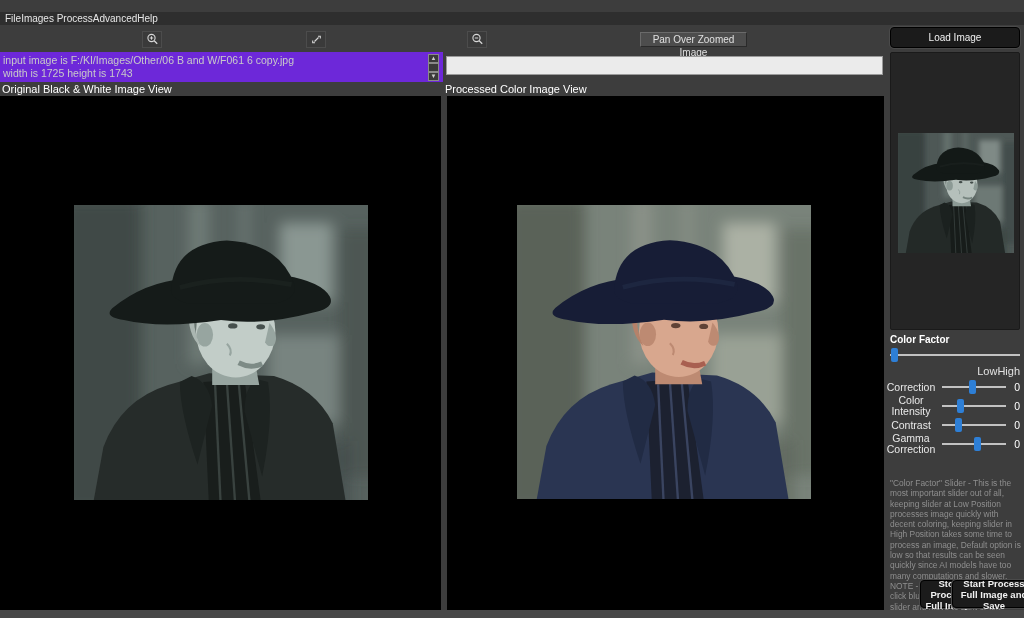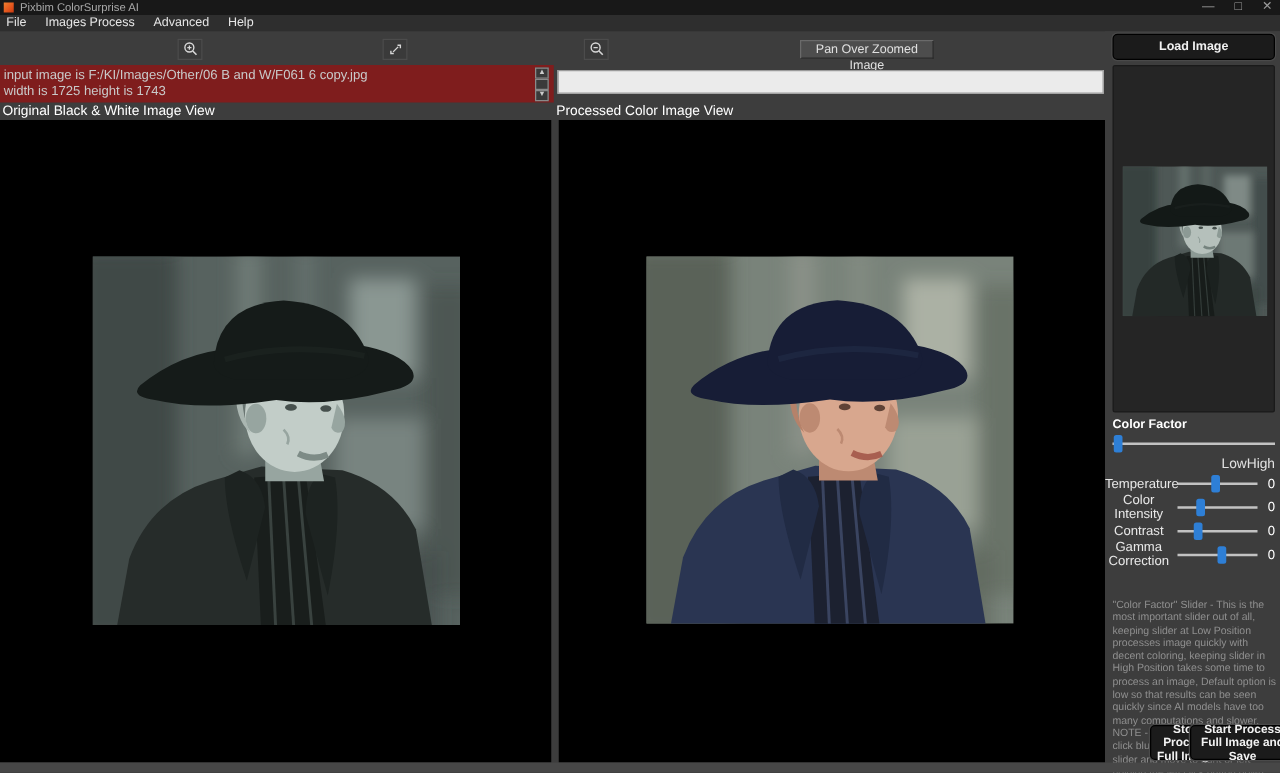--- a/index.html
+++ b/index.html
@@ -9,52 +9,52 @@
 
   
   .titlebar { position:absolute; left:0; top:0; width:1024px; height:12px; background:#181818;
               display:flex; align-items:center; color:#a8a8a8; font-size:9px; }
   .appicon { width:8px; height:8px; margin:0 5px 0 3px; background:linear-gradient(135deg,#f08030 0%,#e3541c 60%,#c93a10 100%); }
   .wincontrols { position:absolute; right:6px; top:0; height:12px; display:flex; gap:16px; align-items:center; color:#9a9a9a; font-size:10px; }
   .wincontrols span { cursor:default; line-height:10px; }
 
   
   .menubar { position:absolute; left:0; top:12px; width:1024px; height:13px; background:#2e2e2e;
-             display:flex; align-items:center; gap:15px; padding-left:5px; color:#e6e6e6; font-size:10px; }
+             display:flex; align-items:center; padding-left:5px; color:#e6e6e6; font-size:10px; }
 
   
   .iconbtn { position:absolute; width:20px; height:17px; background:#3a3a3a; border:1px solid #4c4c4c;
              display:flex; align-items:center; justify-content:center; }
   .iconbtn svg { display:block; }
   .panbtn { position:absolute; left:640px; top:32px; width:107px; height:15px; background:#4d4d4d;
             border:1px solid #6a6a6a; border-right-color:#2a2a2a; border-bottom-color:#2a2a2a;
             color:#e0e0e0; font-size:10px; text-align:center; line-height:13px; }
 
   
-  .infobox { position:absolute; left:0; top:52px; width:443px; height:30px; background:#7f1d1d;
+  .infobox { position:absolute; left:0; top:52px; width:443px; height:30px; background:#6d28d9;
              color:#c9c9c9; font-size:10.5px; line-height:13px; padding:2px 0 0 3px; }
   .miniscroll { position:absolute; left:428px; top:54px; width:11px; height:27px; }
   .miniscroll div { width:11px; height:9px; background:#3a3a3a; border:1px solid #8a8a8a;
                     color:#cccccc; font-size:6px; line-height:7px; text-align:center; }
   .progress { position:absolute; left:446px; top:56px; width:437px; height:19px; background:#ebebeb;
               border:1px solid #9a9a9a; }
 
   
   .phead { position:absolute; top:83px; color:#ffffff; font-size:11px; font-weight:normal; }
 
   
   .pane { position:absolute; top:96px; height:514px; background:#000000; }
   .pane-left  { left:0; width:441px; }
   .pane-right { left:447px; width:437px; }
   .mainimg { position:absolute; overflow:hidden; }
 
   
   .sidebar { position:absolute; left:884px; top:25px; width:140px; height:593px; background:#3d3d3d; }
   .loadbtn { position:absolute; left:6px; top:2px; width:130px; height:21px; background:#1b1b1b;
-             border:1px solid #000; border-radius:4px; color:#f0f0f0; font-size:10px; font-weight:bold;
+             border:1px solid #000; border-radius:4px; color:#f0f0f0; font-size:10px; font-weight:normal;
              text-align:center; line-height:19px; box-shadow:0 0 0 1px #4a4a4a; }
   .thumbpanel { position:absolute; left:6px; top:27px; width:130px; height:278px; background:#252525;
                 border:1px solid #1a1a1a; border-radius:2px; }
   .thumbimg { position:absolute; left:7px; top:80px; width:116px; height:120px; overflow:hidden; }
 
   .cflabel { position:absolute; left:6px; top:309px; color:#ffffff; font-size:10px; font-weight:bold; }
   .cftrack { position:absolute; left:6px; top:323px; width:130px; height:14px; }
   .track-line { position:absolute; left:0; right:0; top:6px; height:2px; background:#c2c2c2; }
   .thumbk { position:absolute; top:0; width:7px; height:14px; background:#2e7fd6; border-radius:2px; }
   .lowhigh { position:absolute; left:6px; top:340px; width:130px; display:flex; justify-content:flex-end;
@@ -76,29 +76,20 @@
   .stopbtn  { left:6px;  width:58px; height:28px;margin-left:30px; }
   .startbtn { left:68px; width:84px; height:28px; }
 
   .statusstrip { position:absolute; left:0; top:610px; width:1024px; height:8px; background:#474747; }
 </style>
 </head>
 <body>
 
 <div class="app">
 
-  <div class="titlebar">
-    <span class="appicon"></span>
-    <span>Pixbim ColorSurprise AI</span>
-    <div class="wincontrols">
-      <span>—</span>
-      <span>□</span>
-      <span>✕</span>
-    </div>
-  </div>
 
   <div class="menubar">
     <span>File</span>
     <span>Images Process</span>
     <span>Advanced</span>
     <span>Help</span>
   </div>
 
   <div class="iconbtn" style="left:142px; top:31px;">
     <svg width="13" height="13" viewBox="0 0 13 13">
@@ -285,21 +276,21 @@
       <span class="track-line"></span>
       <span class="thumbk" style="left: calc(1% + 0px);"></span>
     </div>
     <div class="lowhigh">
       <span>Low</span>
       <span>High</span>
     </div>
 
     <div class="sliders">
       <div class="srow">
-        <span class="slbl">Temperature</span>
+        <span class="slbl">Correction</span>
         <span class="strack">
           <span class="track-line"></span>
           <span class="thumbk" style="left: calc(48% - 4px);"></span>
         </span>
         <span class="sval">0</span>
       </div>
       <div class="srow">
         <span class="slbl">Color Intensity</span>
         <span class="strack">
           <span class="track-line"></span>

